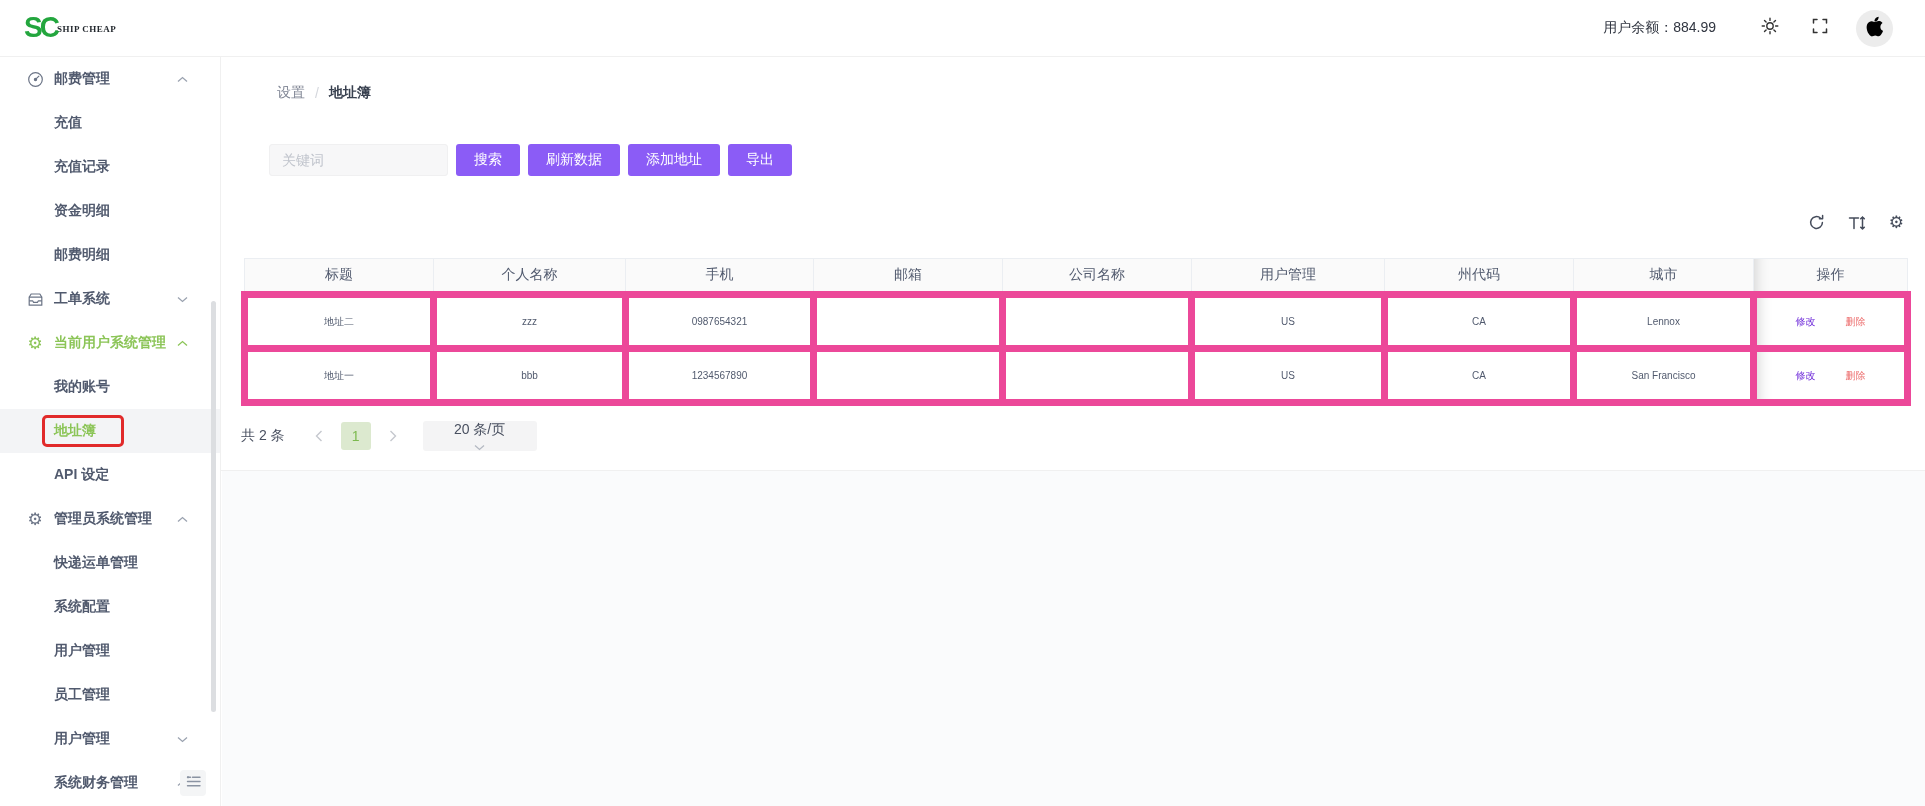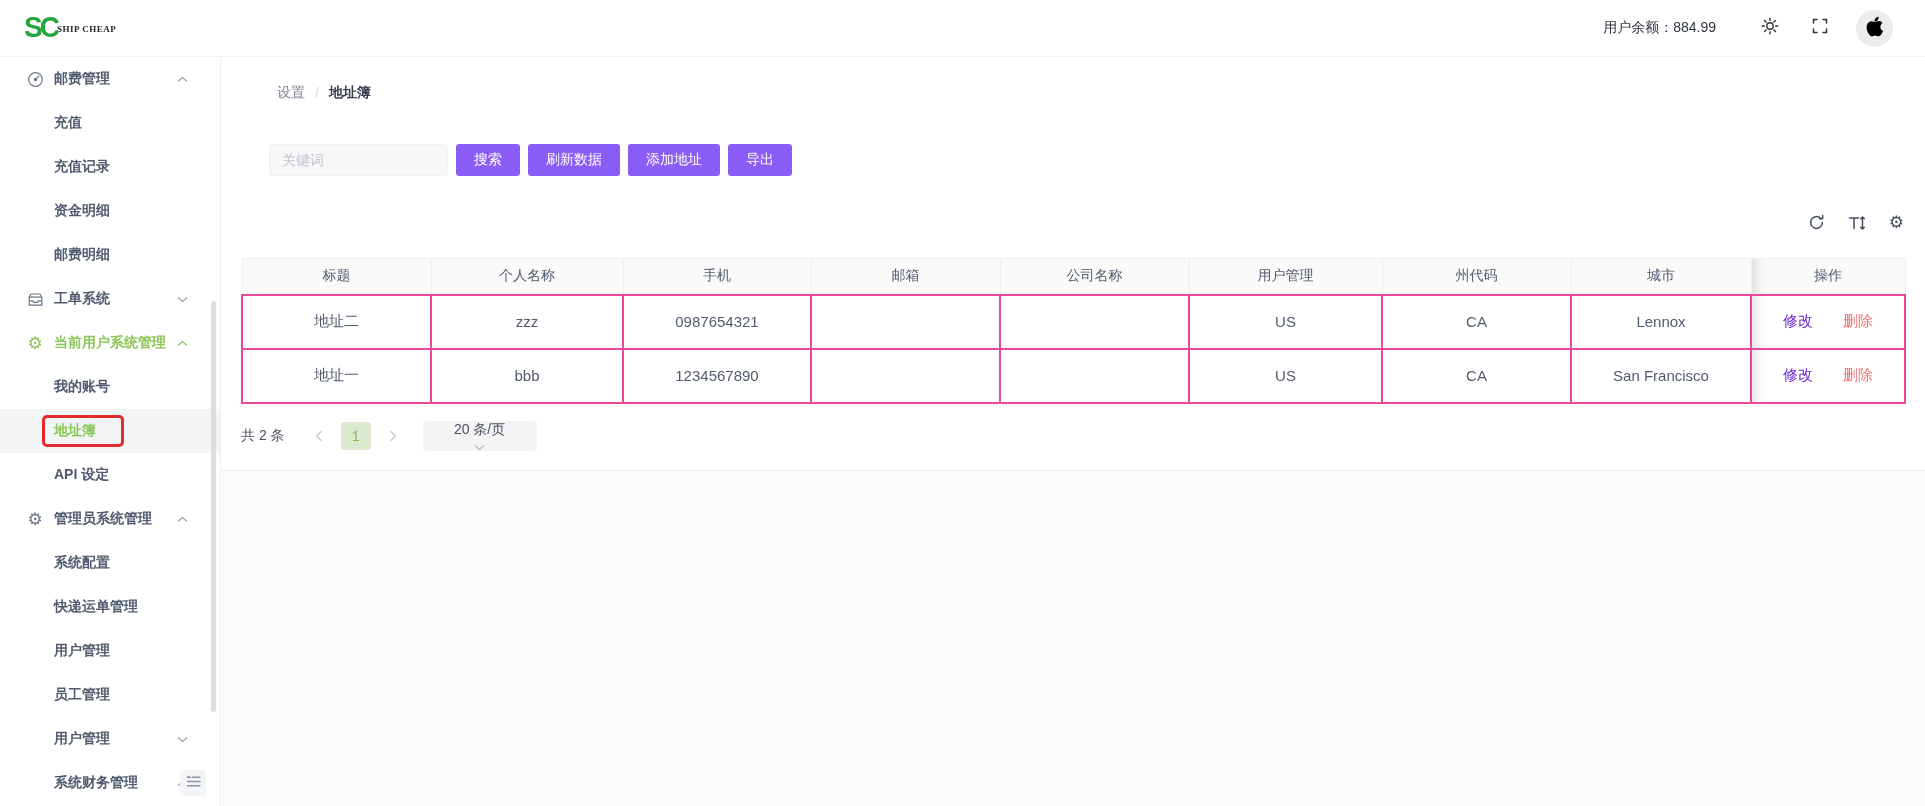--- a/index.html
+++ b/index.html
@@ -59,22 +59,22 @@
     border-radius:3px; font-size:14px; cursor:pointer; font-family:inherit; }
 
   .table-toolbar { position:absolute; top:214px; right:21px; display:flex; align-items:center;
     gap:23px; color:#454c5b; }
   .tool-icon { display:flex; align-items:center; cursor:pointer; font-size:17px; line-height:1; }
 
   table.grid { position:absolute; left:241px; top:258px; width:1663px; border-collapse:collapse;
     table-layout:fixed; }
   .grid th { height:36px; background:#fafafa; font-size:14px; font-weight:500; color:#515a6e;
     border:1px solid #ebeef2; text-align:center; }
-  .grid td { height:54px; background:#fff; font-size:15px; color:#515a6e;
-    border:2px solid #ec4899; text-align:center; }
+  .grid td { height:54px; background:#fff; font-size:10px; color:#515a6e;
+    border:7px solid #ec4899; text-align:center; }
   .grid .pin { box-shadow: inset 16px 0 14px -14px rgba(0,0,0,.16); }
   .link-edit { color:#6d28d9; cursor:pointer; margin-right:30px; }
   .link-del { color:#ed6f6f; cursor:pointer; }
 
   .pagination { position:absolute; left:241px; top:421px; display:flex; align-items:center;
     font-size:14px; color:#495060; }
   .pg-total { margin-right:20px; }
   .pg-arrow { width:28px; height:28px; display:flex; align-items:center; justify-content:center;
     color:#c5c8ce; cursor:pointer; }
   .pg-num { width:30px; height:28px; margin:0 8px; background:#dce9cf; color:#7cb94e;
@@ -195,24 +195,24 @@
     <div class="mi">
       <span class="ico">⚙</span>
       <span class="lbl">管理员系统管理</span>
       <span class="chev">
           <svg width="11" height="7" viewBox="0 0 11 7" fill="none" stroke="currentColor" stroke-width="1.3">
             <path d="M1 5.5L5.5 1.5L10 5.5"></path>
           </svg>
         </span>
     </div>
     <div class="mi child">
+      <span class="lbl">快递运单管理</span>
+    </div>
+    <div class="mi child">
       <span class="lbl">系统配置</span>
-    </div>
-    <div class="mi child">
-      <span class="lbl">快递运单管理</span>
     </div>
     <div class="mi child">
       <span class="lbl">用户管理</span>
     </div>
     <div class="mi child">
       <span class="lbl">员工管理</span>
     </div>
     <div class="mi child">
       <span class="lbl">用户管理</span>
       <span class="chev down">

